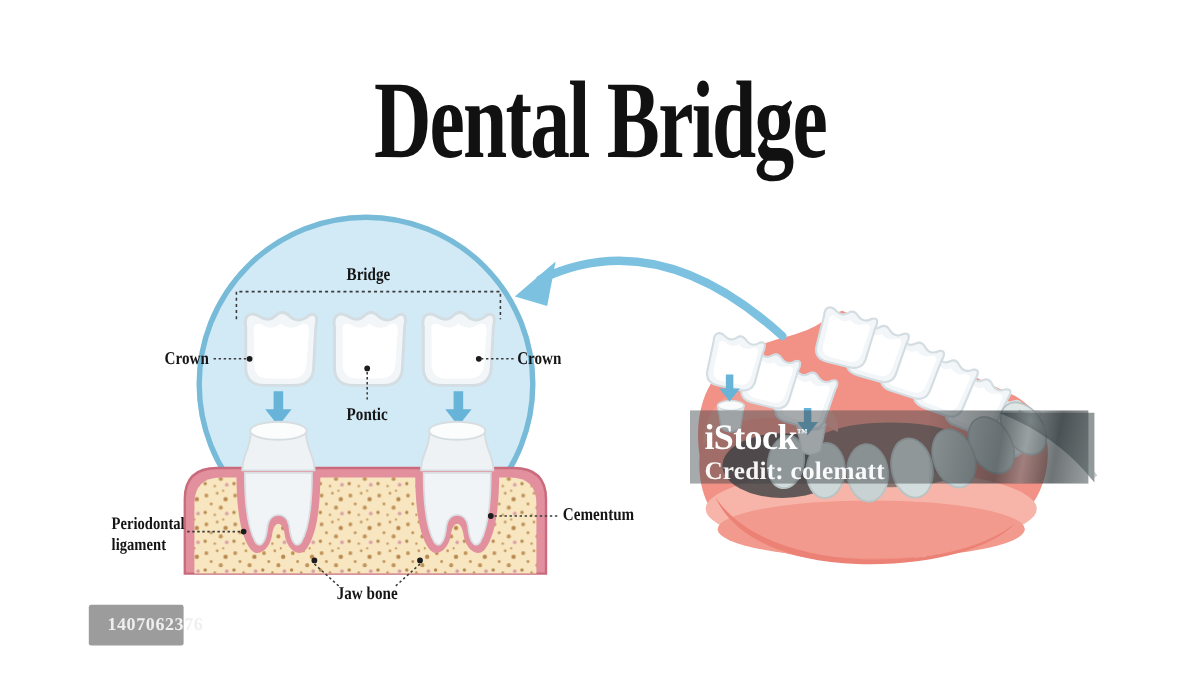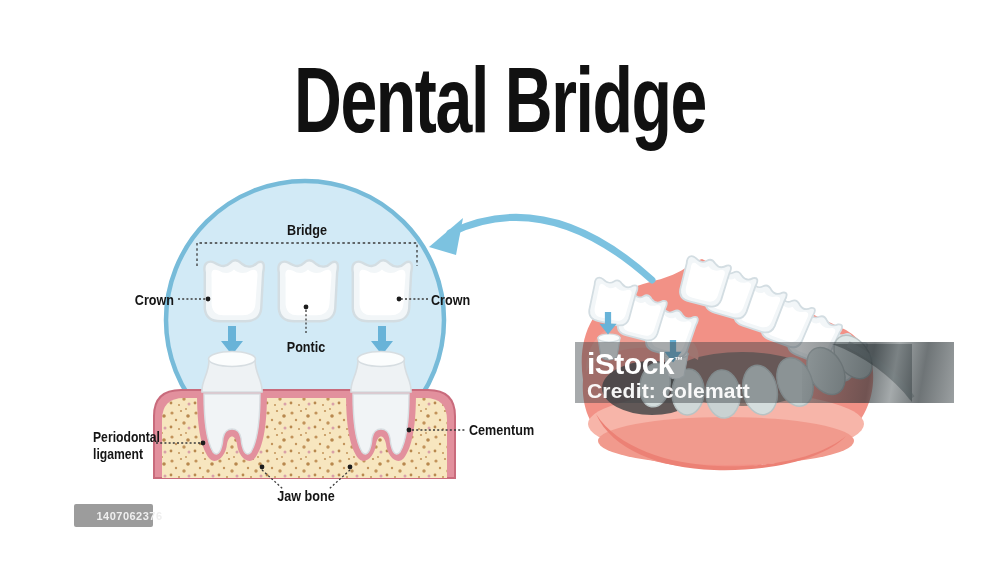--- a/index.html
+++ b/index.html
@@ -5,21 +5,21 @@
   :root{
     --circle-fill:#d2eaf6; --circle-stroke:#77bbd9; --arrow-blue:#68b3d8;
     --gum-pink:#e2909d; --gum-dark:#c96b7c; --bone-base:#f7e6bf;
     --jaw-salmon:#f29186; --label-color:#151515; --id-box-bg:#9c9c9c;
     --watermark-bg:rgba(60,66,70,0.45);
   }
   *{margin:0;padding:0;box-sizing:border-box;}
   html,body{background:#ffffff;}
   .stage{
     position:relative;width:1000px;height:582px;background:#ffffff;
-    overflow:hidden;font-family:Liberation Sans, sans-serif;
+    overflow:hidden;font-family:Liberation Serif, serif;
   }
   .title{
     position:absolute;left:0;top:52px;width:1000px;text-align:center;
     font-size:92px;font-weight:bold;color:#111111;line-height:1.05;
     transform:scaleX(0.72);letter-spacing:-2px;white-space:nowrap;
   }
   svg.scene{position:absolute;left:0;top:0;}
   .lbl{
     position:absolute;color:var(--label-color);font-weight:bold;
     font-size:15px;line-height:17px;white-space:nowrap;
@@ -29,27 +29,27 @@
   .o-right{transform-origin:right center;text-align:right;}
   .o-center{transform-origin:center center;text-align:center;white-space:normal;}
   .lbl-bridge{left:257px;top:221px;width:100px;}
   .lbl-crown-left{left:98px;top:291px;width:76px;}
   .lbl-crown-right{left:431px;top:291px;}
   .lbl-pontic{left:256px;top:338px;width:100px;}
   .lbl-periodontal{left:93px;top:429px;width:100px;font-size:14.5px;white-space:normal;}
   .lbl-cementum{left:469px;top:421px;}
   .lbl-jawbone{left:256px;top:487px;width:100px;}
   .id-badge{
-    position:absolute;left:74px;top:504px;width:79px;height:23px;
+    position:absolute;left:74px;top:504px;width:79px;height:34px;
     background:var(--id-box-bg);border-radius:2px;color:#efefef;
-    font-size:11px;font-weight:bold;letter-spacing:.5px;
+    font-size:15px;font-weight:bold;letter-spacing:.5px;
     display:flex;align-items:center;justify-content:center;padding-left:32px;
   }
   .watermark{
-    position:absolute;left:575px;top:342px;width:379px;height:61px;
+    position:absolute;left:575px;top:342px;width:332px;height:61px;
     background:var(--watermark-bg);overflow:hidden;
   }
   .watermark .streaks{
     position:absolute;right:0;top:0;width:40%;height:100%;
     background:
       linear-gradient(100deg, rgba(0,0,0,0) 0%, rgba(25,35,38,.35) 45%, rgba(160,170,170,.3) 60%, rgba(25,35,38,.4) 78%, rgba(120,130,130,.25) 100%);
   }
   .watermark .wm-text{position:absolute;left:12px;top:1px;color:#ffffff;}
   .wm-brand{font-size:30px;font-weight:bold;letter-spacing:-.5px;line-height:34px;}
   .wm-tm{font-size:9px;vertical-align:super;font-weight:bold;}

